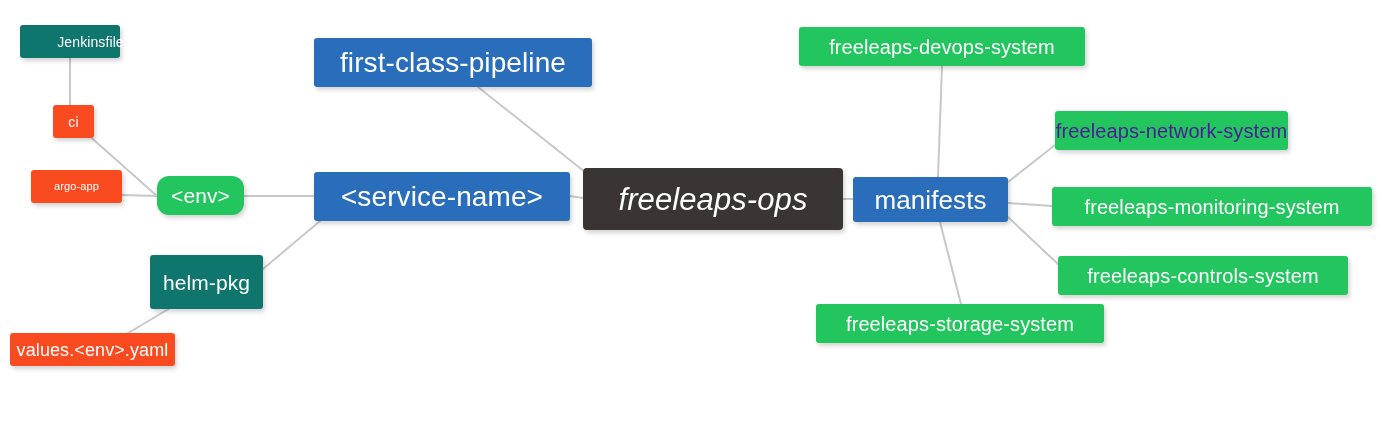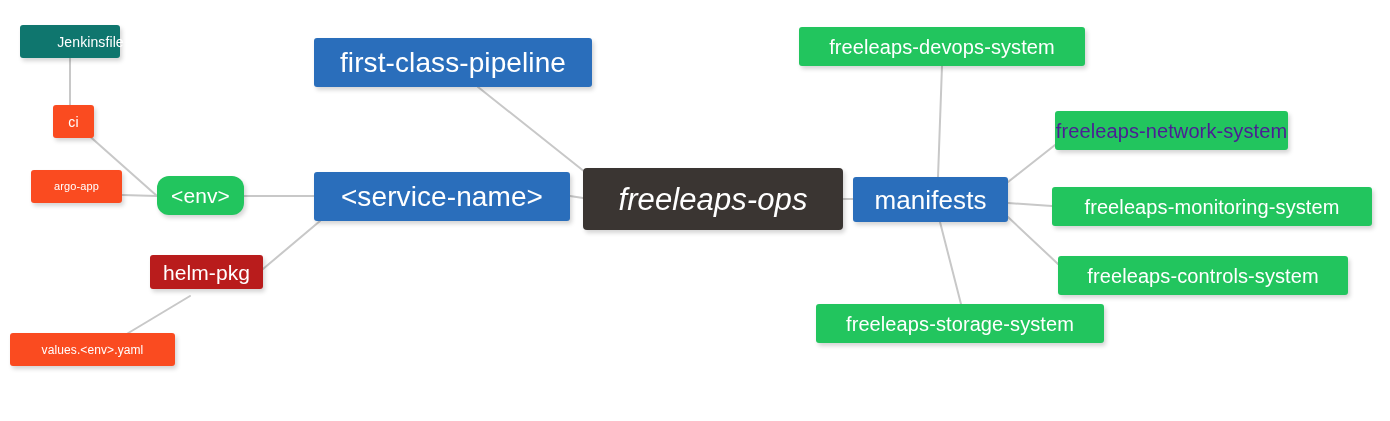--- a/index.html
+++ b/index.html
@@ -41,22 +41,22 @@
       <path d="M 1008,182 L 1055,145" stroke="#c8c8c8" stroke-width="2" fill="none" stroke-linecap="round"></path>
       <path d="M 1008,203 L 1052,206" stroke="#c8c8c8" stroke-width="2" fill="none" stroke-linecap="round"></path>
       <path d="M 1008,217 L 1058,264" stroke="#c8c8c8" stroke-width="2" fill="none" stroke-linecap="round"></path>
       <path d="M 940,222 L 962,308" stroke="#c8c8c8" stroke-width="2" fill="none" stroke-linecap="round"></path>
     </svg>
   <div id="nodes">
       <div class="node" style="left: 20px; top: 25px; width: 100px; height: 33px; background: #0f766e; font-size: 14px; color: rgb(255, 255, 255); padding-left: 41px;">Jenkinsfile</div>
       <div class="node" style="left: 53px; top: 105px; width: 41px; height: 33px; background: rgb(250, 75, 32); font-size: 14px; color: rgb(255, 255, 255);">ci</div>
       <div class="node" style="left: 31px; top: 170px; width: 91px; height: 33px; background: rgb(250, 75, 32); font-size: 11px; color: rgb(255, 255, 255);">argo-app</div>
       <div class="node" style="left: 157px; top: 176px; width: 87px; height: 39px; background: rgb(34, 197, 94); font-size: 21px; color: rgb(255, 255, 255); border-radius: 12px;">&lt;env&gt;</div>
-      <div class="node" style="left: 150px; top: 255px; width: 113px; height: 34px; background: #b91c1c; font-size: 21px; color: rgb(255, 255, 255);">helm-pkg</div>
-      <div class="node" style="left: 10px; top: 333px; width: 165px; height: 33px; background: rgb(250, 75, 32); font-size: 12px; color: rgb(255, 255, 255);">values.&lt;env&gt;.yaml</div>
+      <div class="node" style="left: 150px; top: 255px; width: 113px; height: 54px; background: #0f766e; font-size: 21px; color: rgb(255, 255, 255);">helm-pkg</div>
+      <div class="node" style="left: 10px; top: 333px; width: 165px; height: 33px; background: rgb(250, 75, 32); font-size: 18px; color: rgb(255, 255, 255);">values.&lt;env&gt;.yaml</div>
       <div class="node" style="left: 314px; top: 38px; width: 278px; height: 49px; background: rgb(42, 110, 187); font-size: 28px; color: rgb(255, 255, 255);">first-class-pipeline</div>
       <div class="node" style="left: 314px; top: 172px; width: 256px; height: 49px; background: rgb(42, 110, 187); font-size: 28px; color: rgb(255, 255, 255);">&lt;service-name&gt;</div>
       <div class="node root" style="left: 583px; top: 168px; width: 260px; height: 62px; background: rgb(58, 53, 50); font-size: 31px; color: rgb(255, 255, 255);">freeleaps-ops</div>
       <div class="node" style="left: 853px; top: 177px; width: 155px; height: 45px; background: rgb(42, 110, 187); font-size: 26px; color: rgb(255, 255, 255);">manifests</div>
       <div class="node" style="left: 799px; top: 27px; width: 286px; height: 39px; background: rgb(34, 197, 94); font-size: 20px; color: rgb(255, 255, 255);">freeleaps-devops-system</div>
       <div class="node" style="left: 1055px; top: 111px; width: 233px; height: 39px; background: rgb(34, 197, 94); font-size: 20px; color: #4c1d95;">freeleaps-network-system</div>
       <div class="node" style="left: 1052px; top: 187px; width: 320px; height: 39px; background: rgb(34, 197, 94); font-size: 20px; color: rgb(255, 255, 255);">freeleaps-monitoring-system</div>
       <div class="node" style="left: 1058px; top: 256px; width: 290px; height: 39px; background: rgb(34, 197, 94); font-size: 20px; color: rgb(255, 255, 255);">freeleaps-controls-system</div>
       <div class="node" style="left: 816px; top: 304px; width: 288px; height: 39px; background: rgb(34, 197, 94); font-size: 20px; color: rgb(255, 255, 255);">freeleaps-storage-system</div>
     </div>

